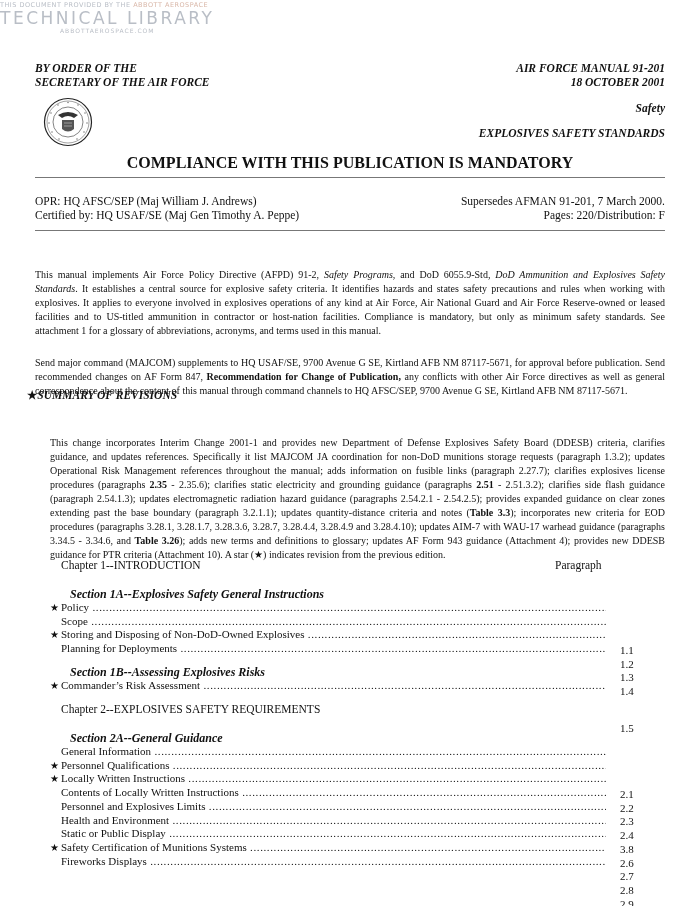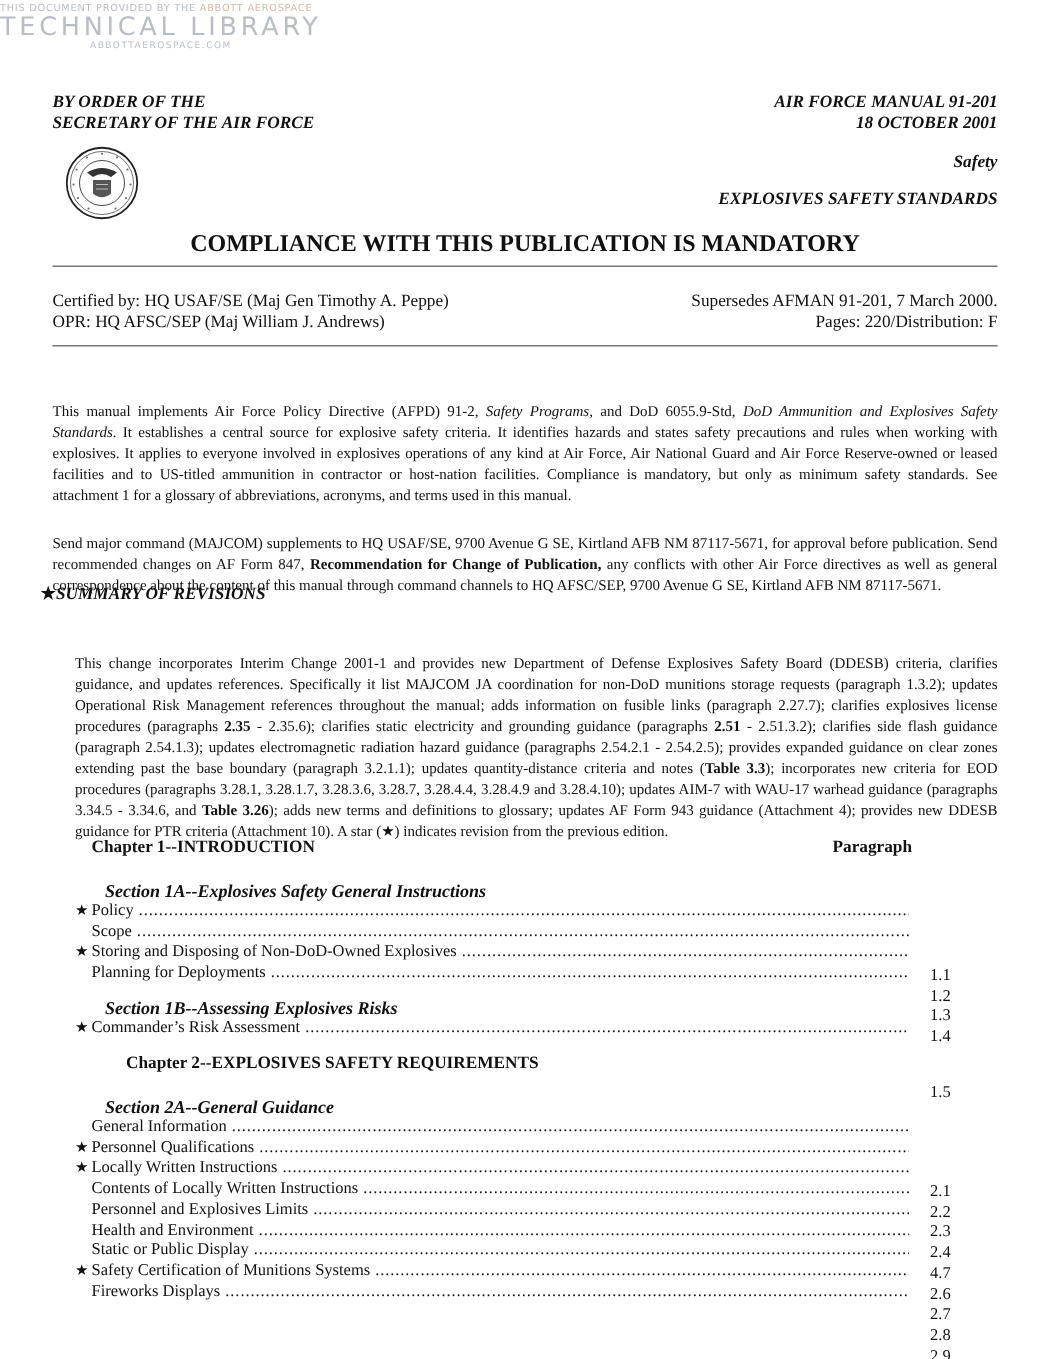--- a/index.html
+++ b/index.html
@@ -23,21 +23,21 @@
                 font-weight: bold; font-size: 16px; }
   .rule { position: absolute; left: 35px; width: 630px; height: 1px; background: #777; }
 
   .meta { font-size: 11.5px; line-height: 14px; }
 
   .para { position: absolute; left: 35px; width: 630px; font-size: 10px; line-height: 14px;
           text-align: justify; margin-top: 34px; }
   .para-indent { left: 50px; width: 615px; }
   .star { font-style: normal; }
 
-  .toc-head { position: absolute; font-weight: bold; font-size: 11.5px; }
+  .toc-head { position: absolute; font-weight: normal; font-size: 11.5px; }
   .toc-sec { position: absolute; left: 70px; font-weight: bold; font-style: italic; font-size: 12px; }
   .toc-row { position: absolute; left: 50px; width: 556px; height: 13px; font-size: 11px; line-height: 13px; }
   .toc-row .mark { position: absolute; left: 0; top: 0; width: 11px; font-size: 10px; }
   .toc-row .title { position: absolute; left: 11px; top: 0; width: 545px; overflow: hidden; white-space: nowrap; }
   .toc-row .title::after { content: " ........................................................................................................................................................................................................................................................................"; letter-spacing: 0.6px; }
   .toc-row .num { position: absolute; left: 570px; top: 0; width: 30px; margin-top: 43px; }
 </style>
 </head>
 <body>
 
@@ -77,22 +77,22 @@
   </g>
   <path d="M15 18 Q25 12 35 18 L31 21 Q25 17 19 21 Z" fill="#333"></path>
   <path d="M19 23 L31 23 L31 32 Q25 37 19 32 Z" fill="#555"></path>
   <path d="M21 26 L29 26 M21 29 L29 29" stroke="#ccc" stroke-width="0.6"></path>
 </svg>
 
 <div class="compliance">COMPLIANCE WITH THIS PUBLICATION IS MANDATORY</div>
 <div class="rule" style="top:177px;"></div>
 
 <div class="abs meta" style="left:35px; top:194px;">
+  <div>OPR: HQ AFSC/SEP (Maj William J. Andrews)</div>
   <div>Certified by: HQ USAF/SE (Maj Gen Timothy A. Peppe)</div>
-  <div>OPR: HQ AFSC/SEP (Maj William J. Andrews)</div>
 </div>
 <div class="abs meta right" style="right:35px; top:194px;">
   <div>Supersedes AFMAN 91-201, 7 March 2000.</div>
   <div>Pages: 220/Distribution: F</div>
 </div>
 <div class="rule" style="top:230px;"></div>
 
 <div class="para" style="top:234px;"><span>This manual implements Air Force Policy Directive (AFPD) 91-2, </span><i>Safety Programs</i><span>, and DoD 6055.9-Std, </span><i>DoD Ammunition and Explosives Safety Standards</i><span>.  It establishes a central source for explosive safety criteria.  It identifies hazards and states safety precautions and rules when working with explosives.  It applies to everyone involved in explosives operations of any kind at Air Force, Air National Guard and Air Force Reserve-owned or leased facilities and to US-titled ammunition in contractor or host-nation facilities.  Compliance is mandatory, but only as minimum safety standards. See attachment 1 for a glossary of abbreviations, acronyms, and terms used in this manual.</span></div>
 
 <div class="para" style="top:322px;"><span>Send major command (MAJCOM) supplements to HQ USAF/SE, 9700 Avenue G SE, Kirtland AFB NM 87117-5671, for approval before publication.  Send recommended changes on AF Form 847, </span><b>Recommendation for Change of Publication,</b><span> any conflicts with other Air Force directives as well as general correspondence about the content of this manual through command channels to HQ AFSC/SEP, 9700 Avenue G SE, Kirtland AFB NM 87117-5671.</span></div>
@@ -131,21 +131,21 @@
 
 <div class="toc-sec" style="top:665px;">Section 1B--Assessing Explosives Risks</div>
 <div id="toc-1b">
     <div class="toc-row" style="top: 679px;">
       <span class="mark">★</span>
       <span class="title">Commander’s Risk Assessment</span>
       <span class="num">1.5</span>
     </div>
   </div>
 
-<div class="toc-head" style="left:61px; top:703px;margin-left:23px;">Chapter 2--EXPLOSIVES SAFETY REQUIREMENTS</div>
+<div class="toc-head" style="left:61px; top:703px;">Chapter 2--EXPLOSIVES SAFETY REQUIREMENTS</div>
 
 <div class="toc-sec" style="top:731px;">Section 2A--General Guidance</div>
 <div id="toc-2a">
     <div class="toc-row" style="top: 745px;">
       <span class="mark"></span>
       <span class="title">General Information</span>
       <span class="num">2.1</span>
     </div>
     <div class="toc-row" style="top: 758.7px;">
       <span class="mark">★</span>
@@ -158,21 +158,21 @@
       <span class="num">2.3</span>
     </div>
     <div class="toc-row" style="top: 786.1px;">
       <span class="mark"></span>
       <span class="title">Contents of Locally Written Instructions</span>
       <span class="num">2.4</span>
     </div>
     <div class="toc-row" style="top: 799.8px;">
       <span class="mark"></span>
       <span class="title">Personnel and Explosives Limits</span>
-      <span class="num">4.7</span>
+      <span class="num">3.8</span>
     </div>
     <div class="toc-row" style="top: 813.5px;">
       <span class="mark"></span>
       <span class="title">Health and Environment</span>
       <span class="num">2.6</span>
     </div>
     <div class="toc-row" style="top: 827.2px;">
       <span class="mark"></span>
       <span class="title">Static or Public Display</span>
       <span class="num">2.7</span>

